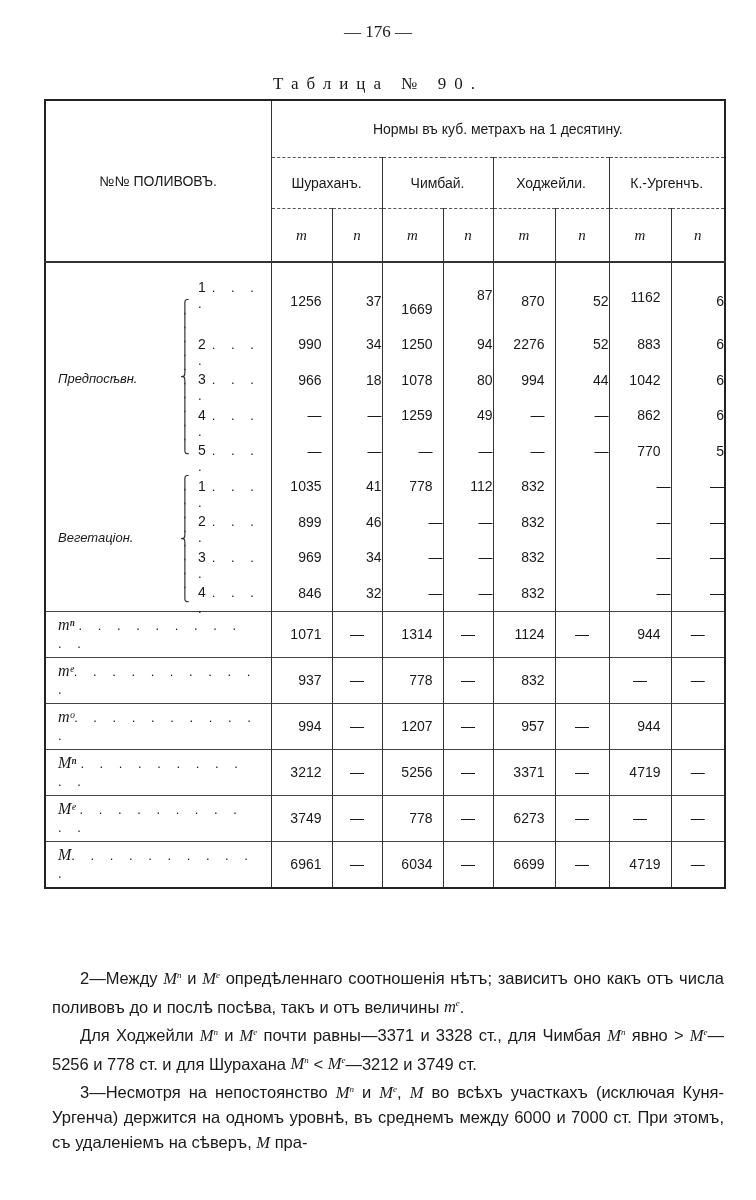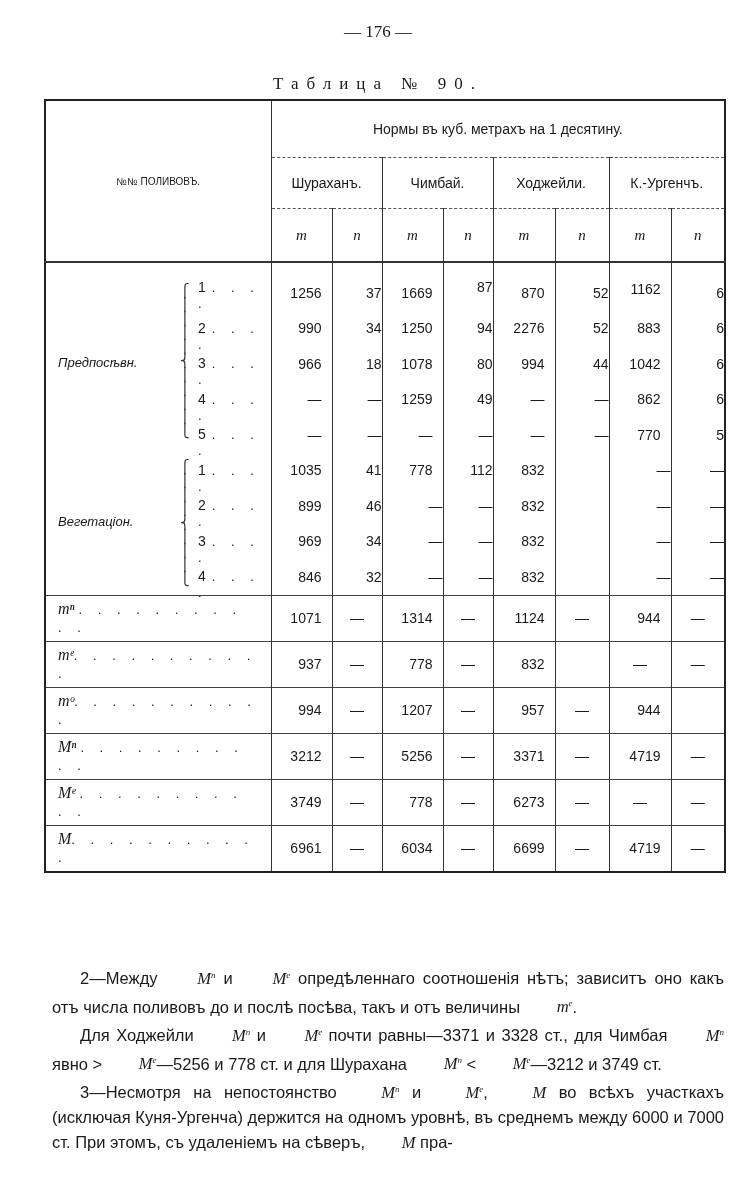--- a/index.html
+++ b/index.html
@@ -22,42 +22,42 @@
       border-left: 2px solid #222; border-right: 2px solid #222;
       font-size: 14px;
     }
     .tbl td, .tbl th {
       border-left: 1px solid #333; padding: 0; text-align: center;
       font-weight: normal;
     }
     .tbl .h1 td, .tbl .h1 th { height: 56px; }
     .tbl .h2 td, .tbl .h2 th { height: 50px; border-top: 1px dashed #555; }
     .tbl .h3 td, .tbl .h3 th { height: 52px; border-top: 1px dashed #555; }
-    .tbl .hdr-left { font-size: 10px; text-align: center; }
+    .tbl .hdr-left { font-size: 14px; text-align: center; }
     .tbl .hdr-main { font-size: 14px; }
     .tbl .mn { font-family: "Liberation Serif", serif; font-style: italic; font-size: 15px; }
     .tbl tr.body-top td { border-top: 2px solid #333; }
     .tbl .data td { height: 35.5px; text-align: right; padding-right: 10px; font-size: 14px; }
     .tbl .data td.lbl { text-align: left; padding-left: 0; padding-right: 0; position: relative; }
     .tbl .data td.nv { text-align: right; padding-right: 0; }
     .tbl .sum td { height: 45px; border-top: 1px solid #444; text-align: right; padding-right: 10px; font-size: 14px; }
     .tbl .sum td.nv { text-align: center; padding-right: 0; }
     .tbl .sum td.lbl { text-align: left; padding-left: 12px; font-family: "Liberation Serif", serif; font-style: italic; font-size: 16px; }
     .dots { letter-spacing: 6px; font-style: normal; font-family: "Liberation Sans", sans-serif; font-size: 13px; }
     .group-lbl { position: absolute; left: 12px; font-size: 13px; font-style: italic; }
     .brace { position: absolute; left: 134px; font-family: "Liberation Serif", serif; font-size: 13px; color: #333; }
     .rownum { position: absolute; left: 152px; font-size: 14px; }
     .rownum .dots { margin-left: 6px; }
     .text {
       position: absolute; left: 52px; width: 672px;
       font-family: "Liberation Sans", sans-serif; font-size: 16.5px; line-height: 25px;
       text-align: justify;
     }
     .text p { margin: 0; text-indent: 28px; }
-    .ital { font-family: "Liberation Serif", serif; font-style: italic; margin-left: 32px; }
+    .ital { font-family: "Liberation Serif", serif; font-style: italic; }
     .ital sup { font-size: 9px; }
   </style>
 </head>
 <body>
 
 <div class="page-num">— 176 —</div>
 <div class="table-title">Таблица № 90.</div>
 
 <table class="tbl">
   <colgroup>
@@ -92,21 +92,21 @@
     <th class="mn">m</th>
     <th class="mn">n</th>
   </tr>
 
   <tr class="data body-top">
     <td class="lbl" style="border-left:none;padding-top:12px">
           <span class="rownum" style="top:16px"><span>1</span><span class="dots">. . . .</span></span>
         </td>
     <td style="padding-top:12px">1256</td>
     <td class="nv" style="padding-top:12px">37</td>
-    <td style="padding-top:12px">1669</td>
+    <td style="padding-top:28px">1669</td>
     <td class="nv" style="padding-top:0">87</td>
     <td style="padding-top:12px">870</td>
     <td class="nv" style="padding-top:12px">52</td>
     <td style="padding-top:4px">1162</td>
     <td class="nv" style="padding-top:12px">6</td>
   </tr>
   <tr class="data">
     <td class="lbl" style="border-left:none">
           <span class="rownum" style="top:9px"><span>2</span><span class="dots">. . . .</span></span>
         </td>

